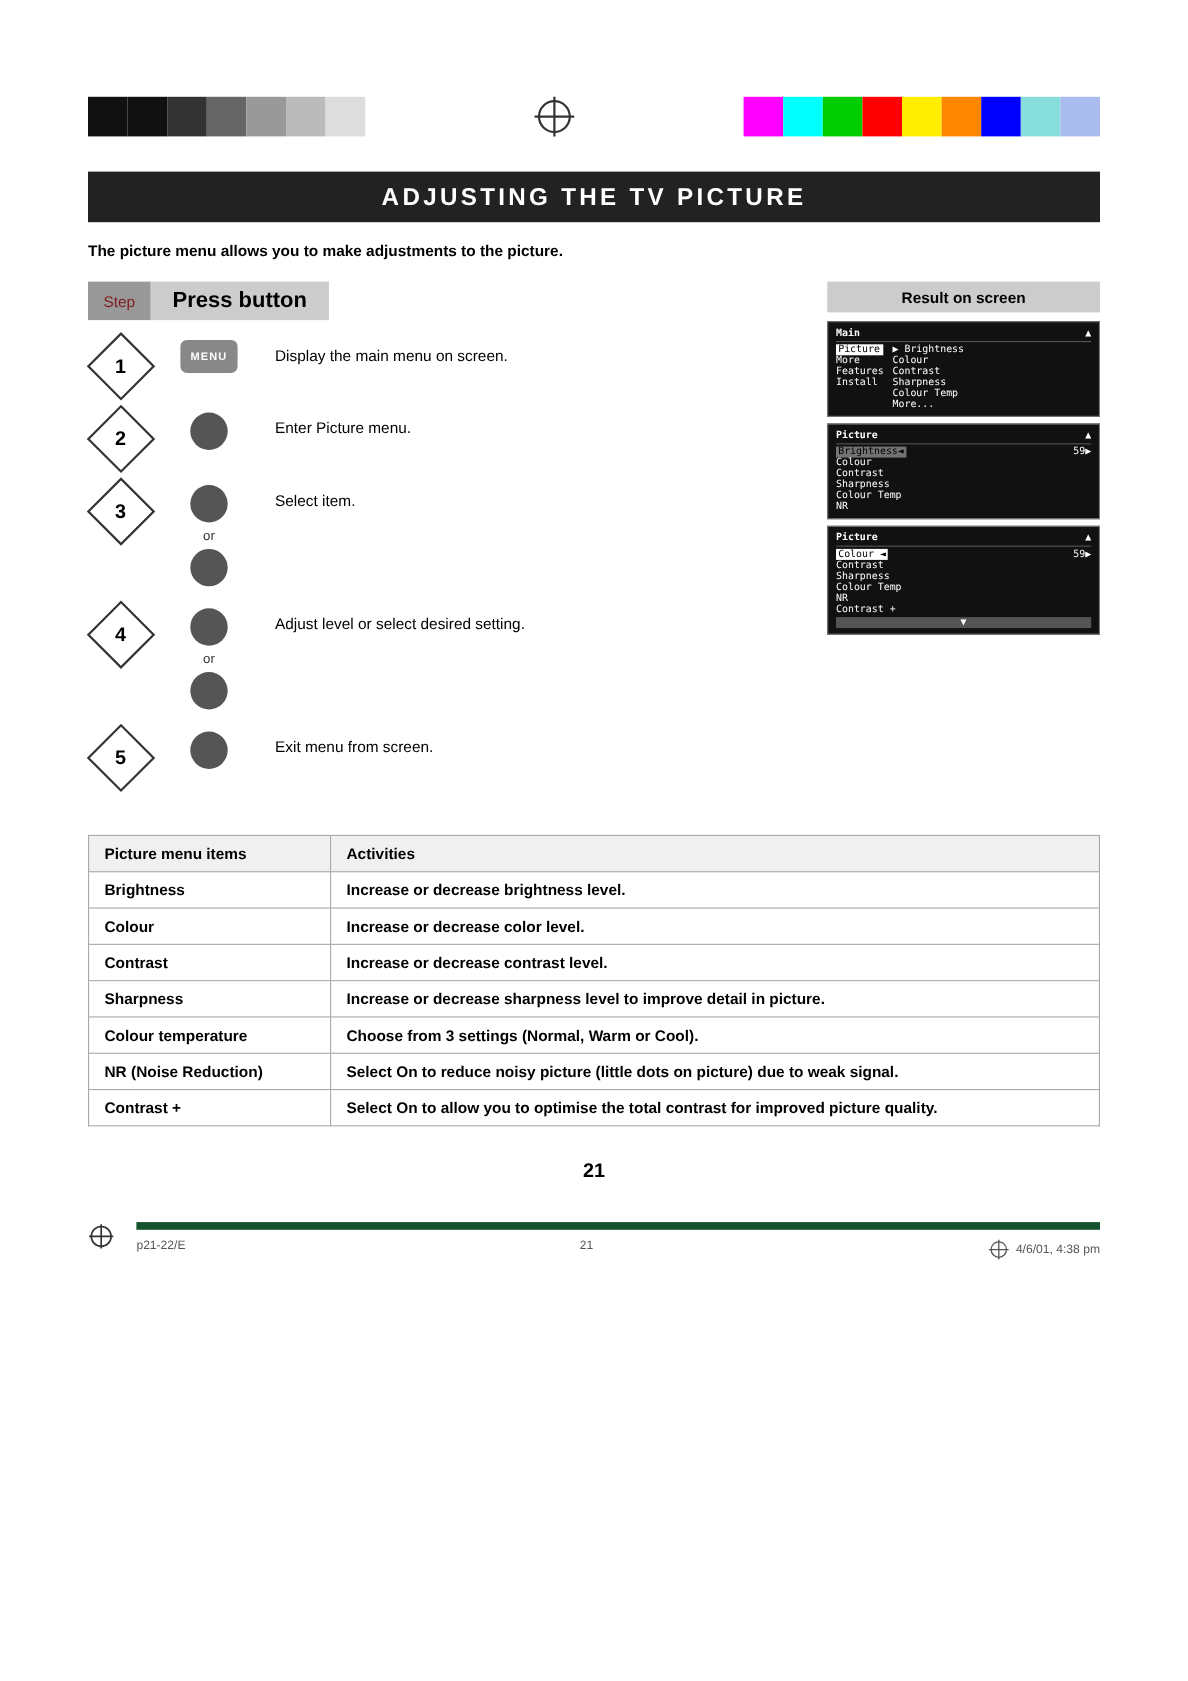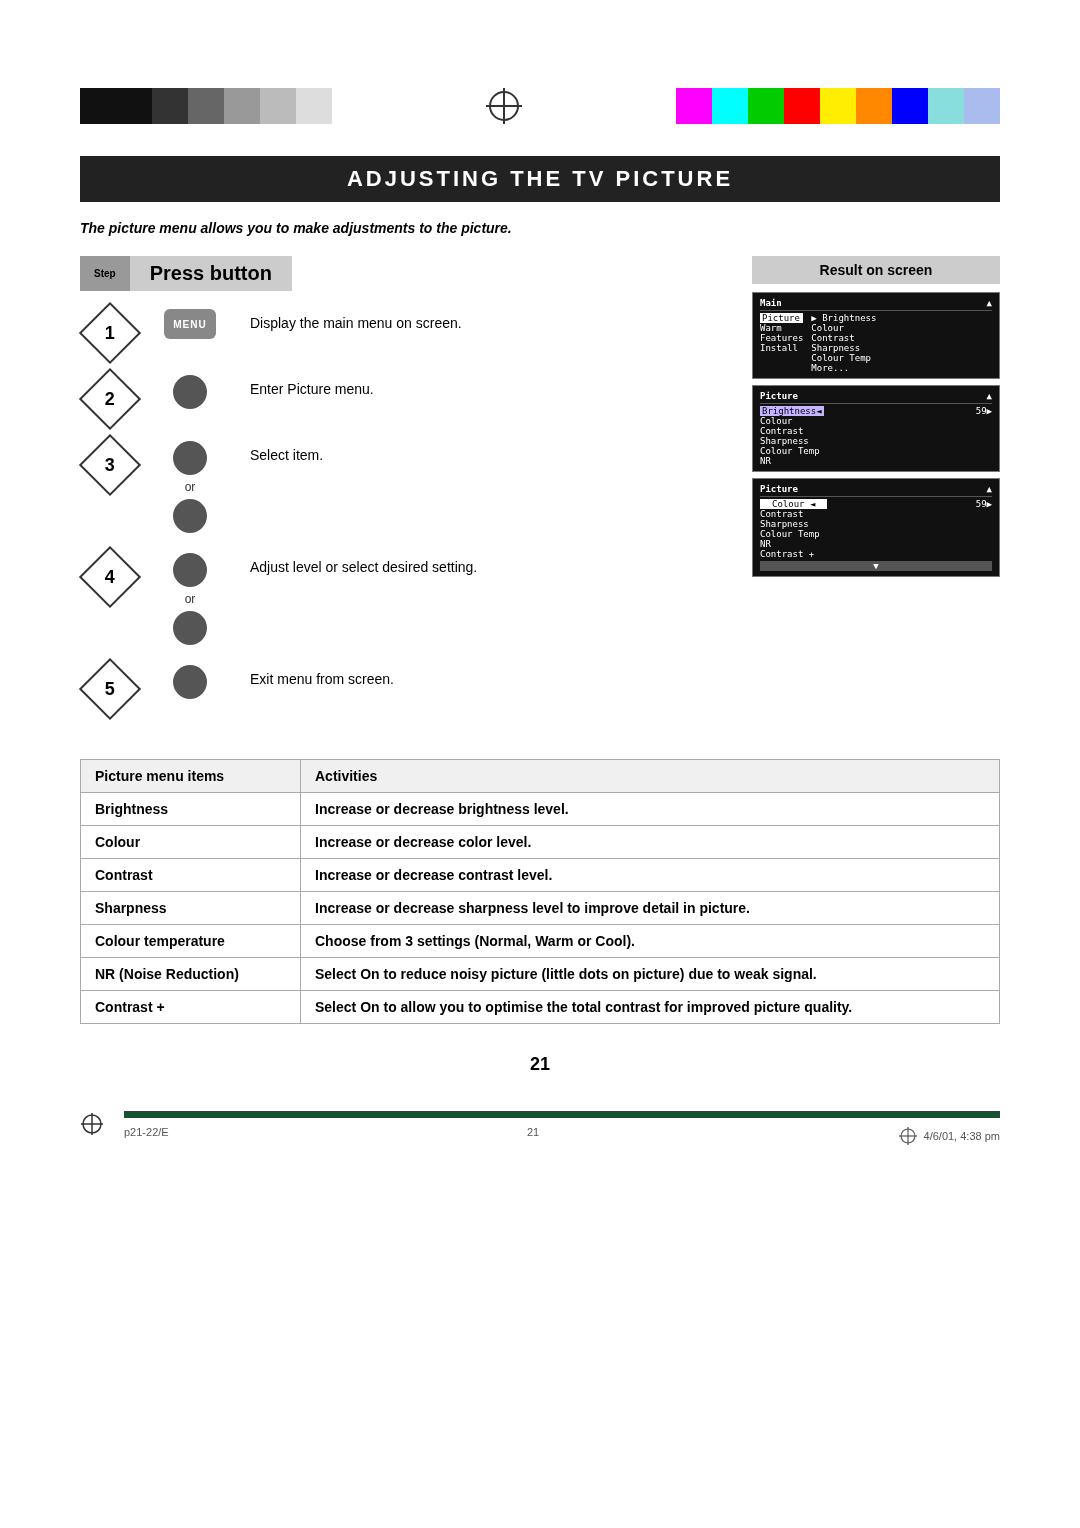--- a/index.html
+++ b/index.html
@@ -63,36 +63,35 @@
       font-weight: bold;
       letter-spacing: 3px;
       text-transform: uppercase;
       margin-bottom: 18px;
     }
 
     .subtitle {
       font-size: 14px;
       font-weight: bold;
       margin-bottom: 20px;
-      font-style: italic;
     }
 
     
     .header-row {
       display: flex;
       align-items: stretch;
       margin-bottom: 16px;
       gap: 0;
     }
 
     .header-step {
       background: #999;
-      color: #000000;
-      font-size: 10px;
-      font-weight: bold;
+      color: #7f1d1d;
+      font-size: 14px;
+      font-weight: normal;
       padding: 6px 14px;
       display: flex;
       align-items: center;
     }
 
     .header-press {
       background: #ccc;
       font-size: 20px;
       font-weight: bold;
       padding: 6px 20px;
@@ -378,58 +377,58 @@
       <div class="header-result" style="margin-bottom:8px; background:#ccc; padding:6px 12px; font-weight:bold; font-size:14px;">Result on screen</div>
 
       <div style="border:1.5px solid #777; margin-bottom:6px; background:#111; color:#fff; font-family:monospace; font-size:9px; padding:5px 7px;">
         <div style="display:flex; justify-content:space-between; border-bottom:1px solid #555; padding-bottom:2px; margin-bottom:2px;">
           <span style="color:#fff; font-weight:bold;">Main</span>
           <span>▲</span>
         </div>
         <div style="display:flex; gap:8px;">
           <div>
             <div style="background:#fff; color:#000; padding:0 2px;">Picture</div>
-            <div>Warm</div>
+            <div>More</div>
             <div>Features</div>
             <div>Install</div>
           </div>
           <div>
             <div>▶ Brightness</div>
             <div>Colour</div>
             <div>Contrast</div>
             <div>Sharpness</div>
             <div>Colour Temp</div>
             <div>More...</div>
           </div>
         </div>
       </div>
 
       <div style="border:1.5px solid #777; margin-bottom:6px; background:#111; color:#fff; font-family:monospace; font-size:9px; padding:5px 7px;">
         <div style="display:flex; justify-content:space-between; border-bottom:1px solid #555; padding-bottom:2px; margin-bottom:2px;">
           <span style="color:#fff; font-weight:bold;">Picture</span>
           <span>▲</span>
         </div>
         <div style="display:flex; justify-content:space-between;">
-          <span style="background:#c4b5fd; color:#000; padding:0 2px;">Brightness◄</span>
+          <span style="background:#737373; color:#000; padding:0 2px;">Brightness◄</span>
           <span>59▶</span>
         </div>
         <div>Colour</div>
         <div>Contrast</div>
         <div>Sharpness</div>
         <div>Colour Temp</div>
         <div>NR</div>
       </div>
 
       <div style="border:1.5px solid #777; background:#111; color:#fff; font-family:monospace; font-size:9px; padding:5px 7px;">
         <div style="display:flex; justify-content:space-between; border-bottom:1px solid #555; padding-bottom:2px; margin-bottom:2px;">
           <span style="color:#fff; font-weight:bold;">Picture</span>
           <span>▲</span>
         </div>
         <div style="display:flex; justify-content:space-between;">
-          <span style="background:#fff; color:#000; padding:0 12px;">Colour ◄</span>
+          <span style="background:#fff; color:#000; padding:0 2px;">Colour ◄</span>
           <span>59▶</span>
         </div>
         <div>Contrast</div>
         <div>Sharpness</div>
         <div>Colour Temp</div>
         <div>NR</div>
         <div>Contrast +</div>
         <div style="background:#555; color:#fff; text-align:center; margin-top:2px;">▼</div>
       </div>
     </div>

